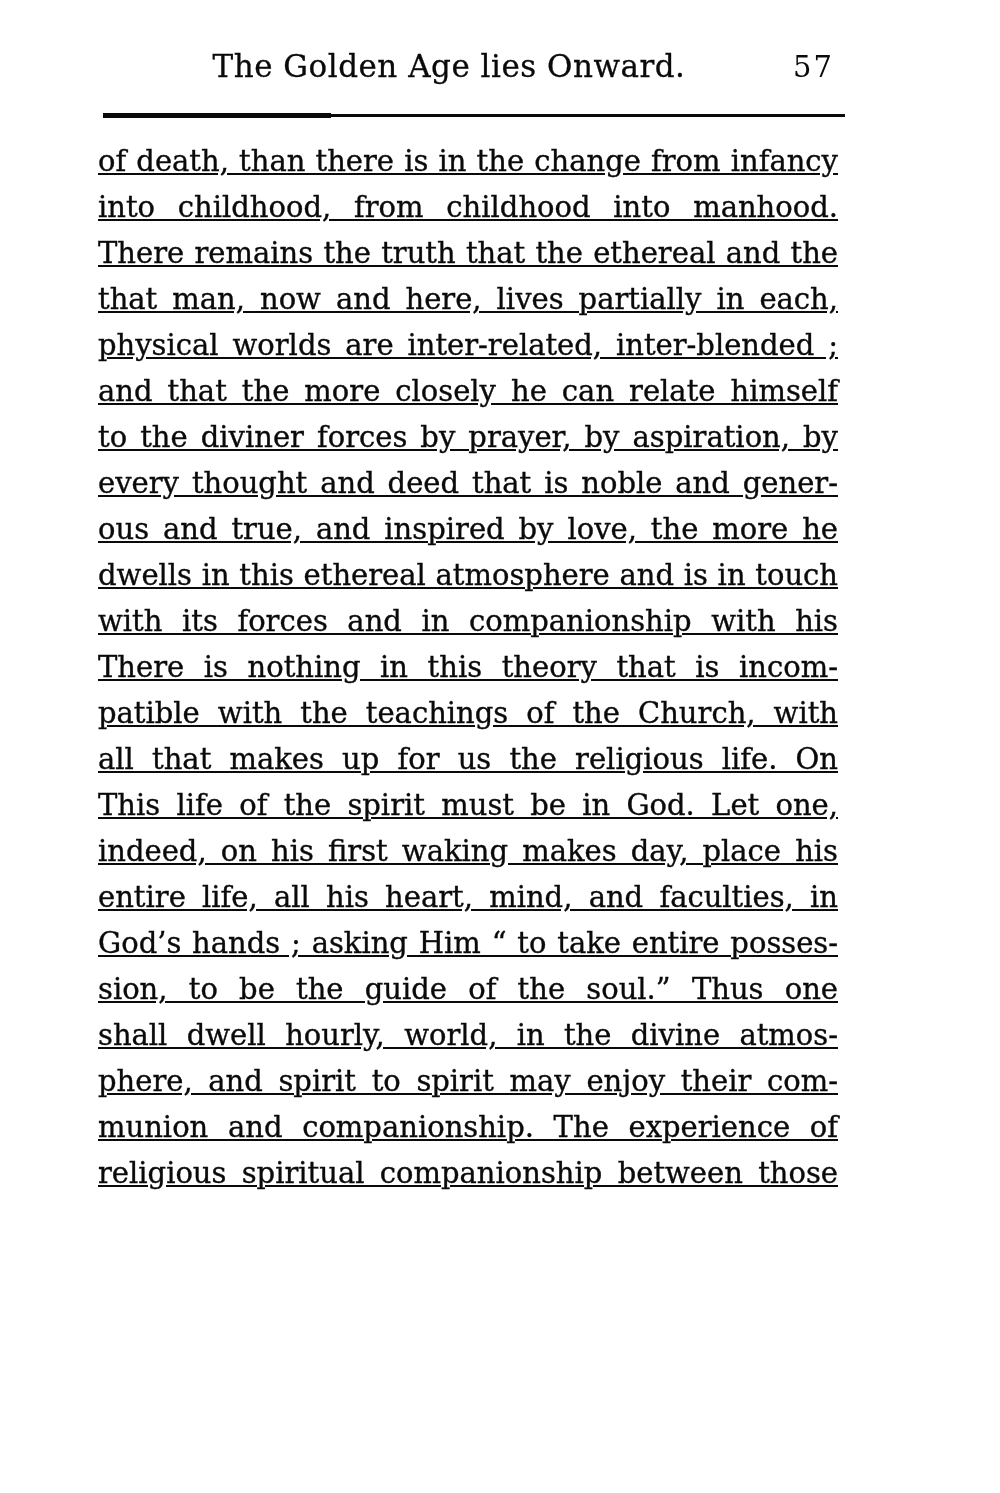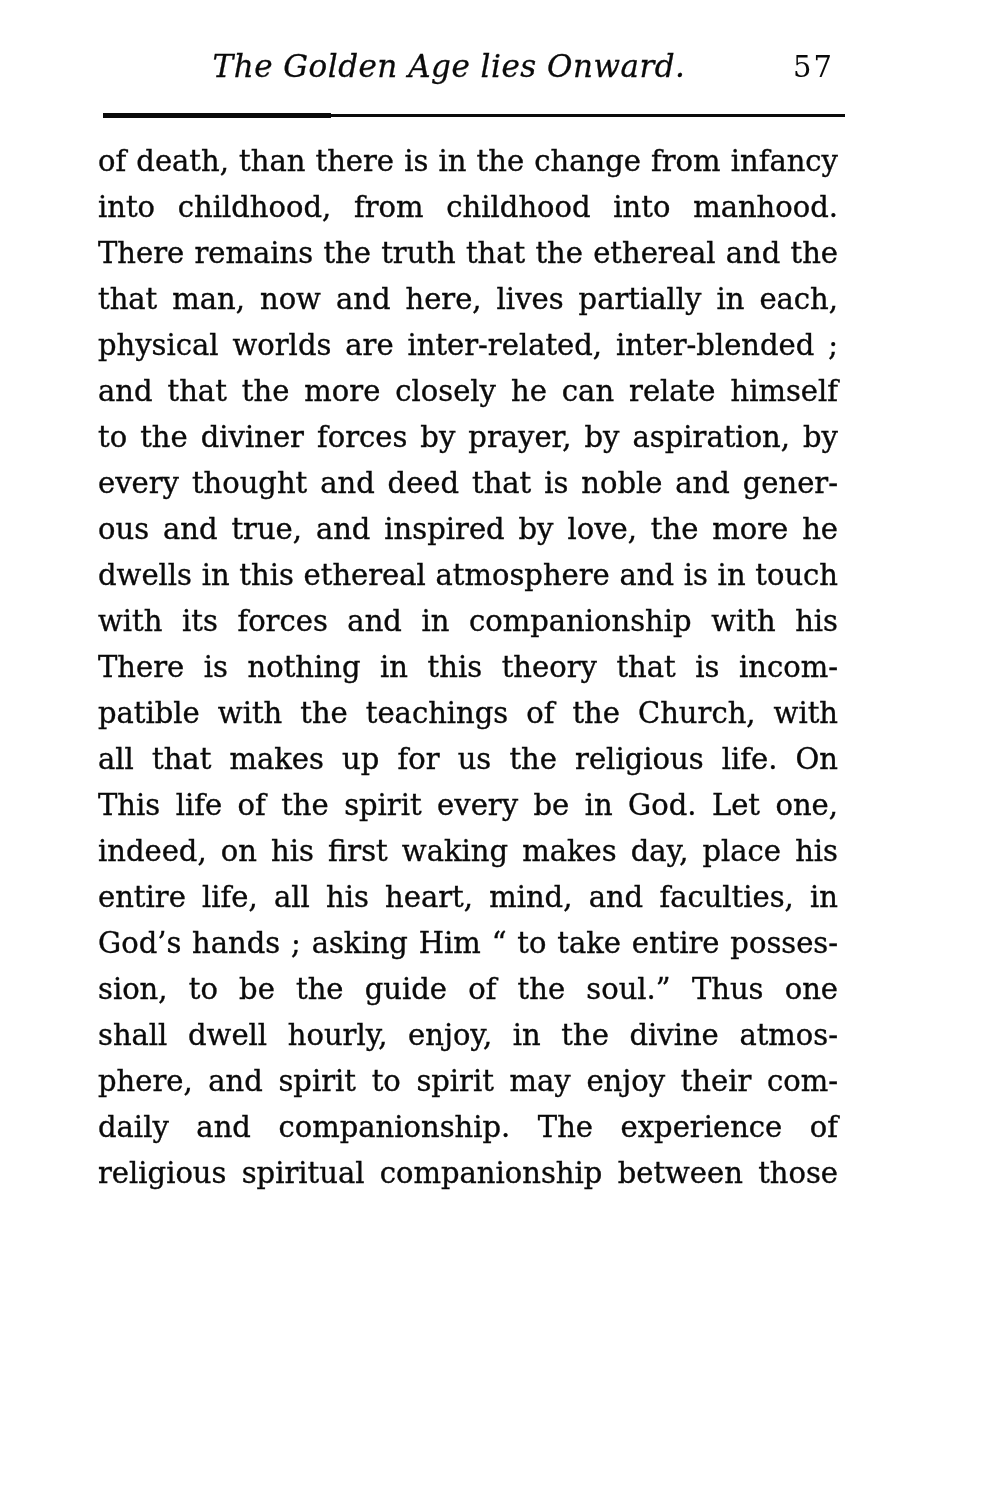--- a/index.html
+++ b/index.html
@@ -22,21 +22,20 @@
     left: 98px;
     width: 740px;
     height: 46px;
   }
   .header-title {
     position: absolute;
     left: 0;
     right: 38px;
     top: 0;
     text-align: center;
-    font-style: italic;
     font-size: 31px;
     letter-spacing: 0.5px;
     white-space: nowrap;
     -webkit-text-stroke: 0.3px #0a0a0a;
   }
   .page-number {
     position: absolute;
     right: 4px;
     top: 2px;
     font-size: 29px;
@@ -69,20 +68,21 @@
     width: 740px;
     font-size: 29px;
     -webkit-text-stroke: 0.35px #0a0a0a;
   }
   .text-line {
     text-align: justify;
     text-align-last: justify;
     line-height: 46px;
     height: 46px;
     white-space: nowrap;
+    text-decoration: underline;
   }
 </style>
 </head>
 <body>
 
 <div class="sheet">
 
   <div class="running-header">
     <div class="header-title">The Golden Age lies Onward.</div>
     <div class="page-number">57</div>
@@ -101,24 +101,24 @@
     <div class="text-line">physical worlds are inter-related, inter-blended ;</div>
     <div class="text-line">and that the more closely he can relate himself</div>
     <div class="text-line">to the diviner forces by prayer, by aspiration, by</div>
     <div class="text-line">every thought and deed that is noble and gener-</div>
     <div class="text-line">ous and true, and inspired by love, the more he</div>
     <div class="text-line">dwells in this ethereal atmosphere and is in touch</div>
     <div class="text-line">with its forces and in companionship with his</div>
     <div class="text-line">There is nothing in this theory that is incom-</div>
     <div class="text-line">patible with the teachings of the Church, with</div>
     <div class="text-line">all that makes up for us the religious life. On</div>
-    <div class="text-line">This life of the spirit every be in God. Let one,</div>
+    <div class="text-line">This life of the spirit must be in God. Let one,</div>
     <div class="text-line">indeed, on his first waking makes day, place his</div>
     <div class="text-line">entire life, all his heart, mind, and faculties, in</div>
     <div class="text-line">God’s hands ; asking Him “ to take entire posses-</div>
     <div class="text-line">sion, to be the guide of the soul.” Thus one</div>
-    <div class="text-line">shall dwell hourly, enjoy, in the divine atmos-</div>
+    <div class="text-line">shall dwell hourly, world, in the divine atmos-</div>
     <div class="text-line">phere, and spirit to spirit may enjoy their com-</div>
-    <div class="text-line">daily and companionship. The experience of</div>
+    <div class="text-line">munion and companionship. The experience of</div>
     <div class="text-line">religious spiritual companionship between those</div>
   </div>
 
 </div>
 
 </body></html>

